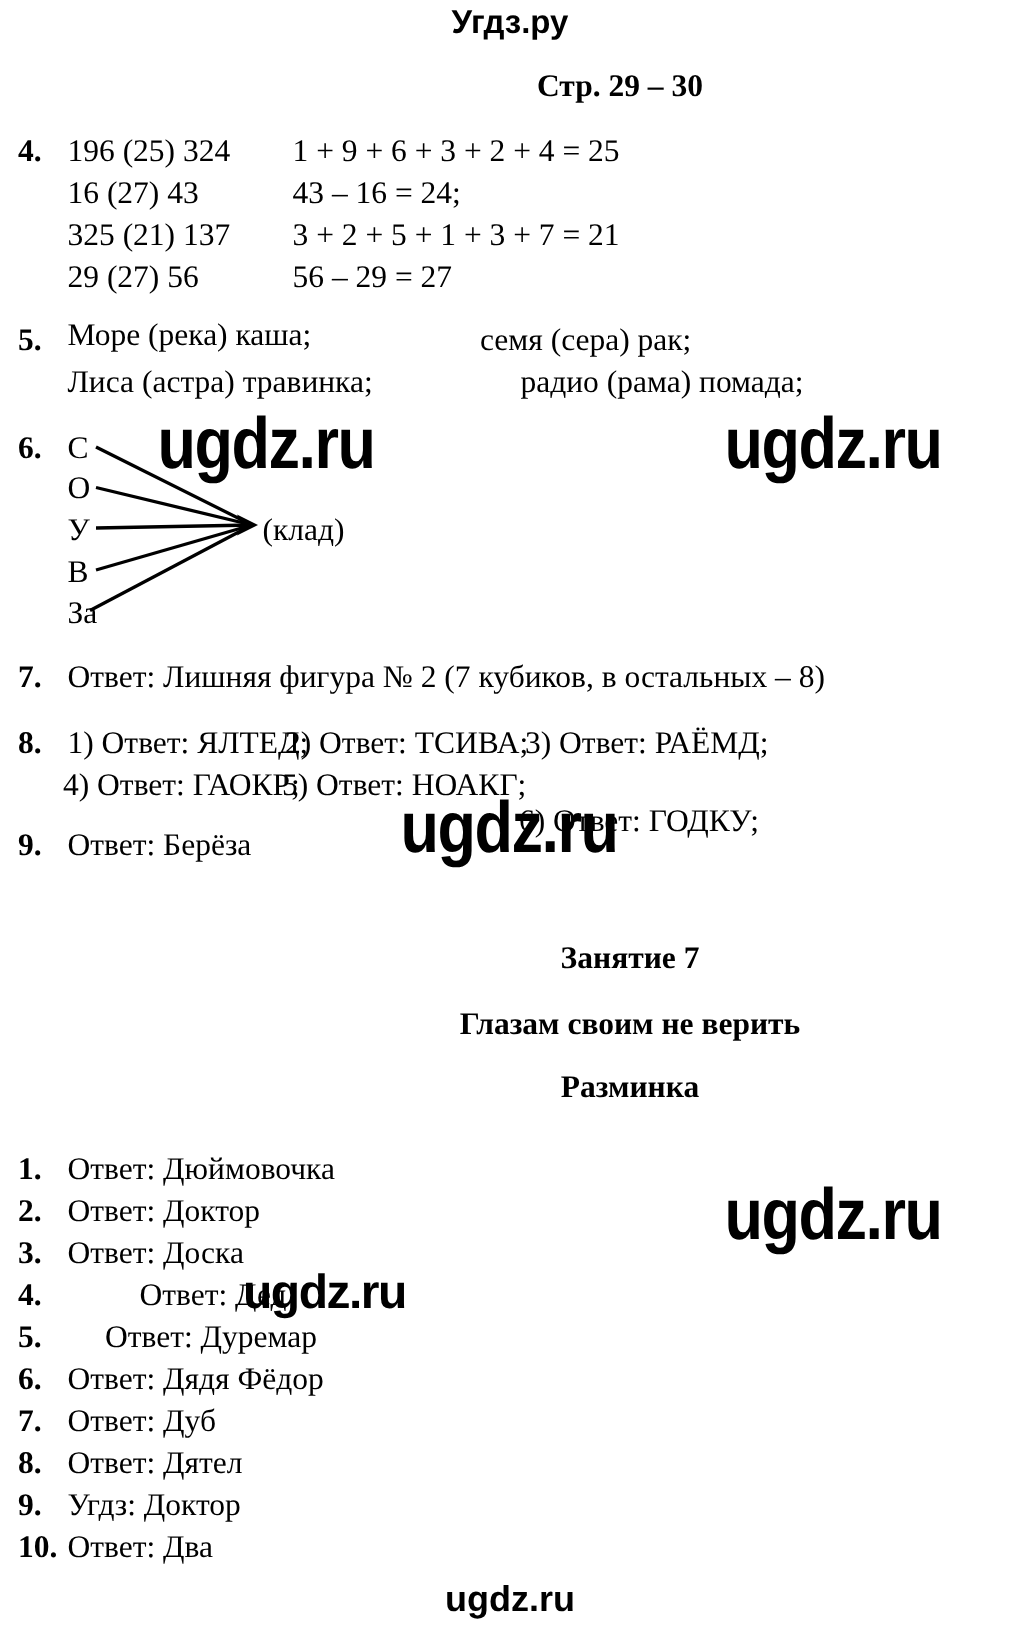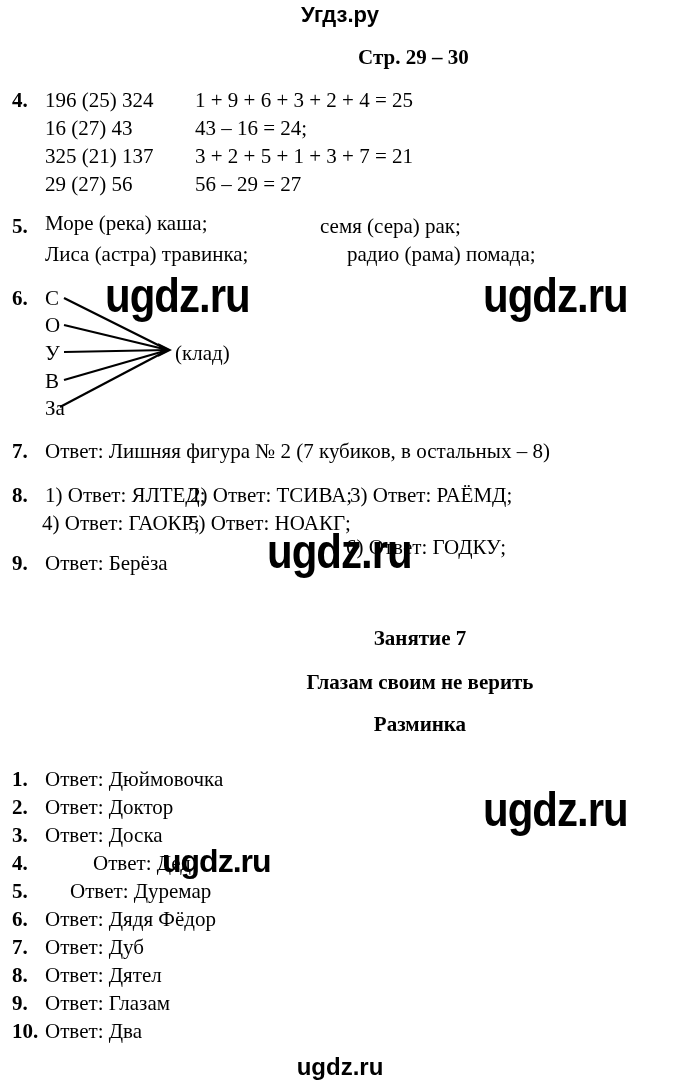--- a/index.html
+++ b/index.html
@@ -96,21 +96,21 @@
   <div class="abs t" style="left:45px; top:850px;margin-left:48px;">Ответ: Дед</div>
   <div class="abs t num" style="left:12px; top:878px;">5.</div>
   <div class="abs t" style="left:45px; top:878px;margin-left:25px;">Ответ: Дуремар</div>
   <div class="abs t num" style="left:12px; top:906px;">6.</div>
   <div class="abs t" style="left:45px; top:906px;">Ответ: Дядя Фёдор</div>
   <div class="abs t num" style="left:12px; top:934px;">7.</div>
   <div class="abs t" style="left:45px; top:934px;">Ответ: Дуб</div>
   <div class="abs t num" style="left:12px; top:962px;">8.</div>
   <div class="abs t" style="left:45px; top:962px;">Ответ: Дятел</div>
   <div class="abs t num" style="left:12px; top:990px;">9.</div>
-  <div class="abs t" style="left:45px; top:990px;">Ответ: Глазам</div>
+  <div class="abs t" style="left:45px; top:990px;">Угдз: Доктор</div>
   <div class="abs t num" style="left:12px; top:1018px;">10.</div>
   <div class="abs t" style="left:45px; top:1018px;">Ответ: Два</div>
 </div>
 
 <div class="abs wm wm-big" style="left:105px; top:268px;">ugdz.ru</div>
 <div class="abs wm wm-big" style="left:483px; top:268px;">ugdz.ru</div>
 <div class="abs wm wm-big" style="left:267px; top:524px;">ugdz.ru</div>
 <div class="abs wm wm-big" style="left:483px; top:782px;">ugdz.ru</div>
 <div class="abs wm wm-mid" style="left:162px; top:843px;">ugdz.ru</div>
 

